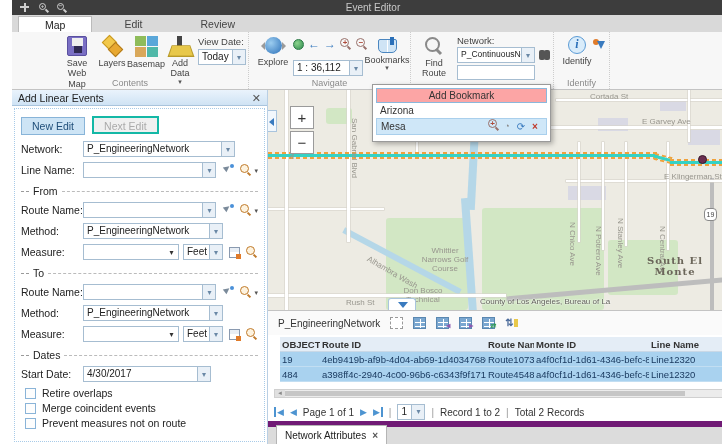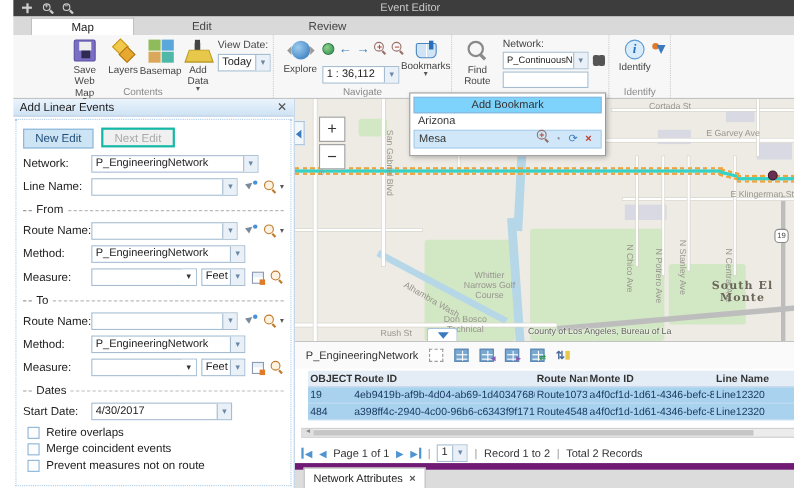--- a/index.html
+++ b/index.html
@@ -12,21 +12,21 @@
 #tb-title{position:absolute;left:0;right:0;text-align:center;color:#c9c9c9;font-size:10px}
 .tb-ic{position:relative;width:14px;height:11px;margin-left:6px;display:inline-block}
 .t-pan::before{content:"";position:absolute;left:2px;top:4px;width:9px;height:2px;background:#cfcfcf}
 .t-pan::after{content:"";position:absolute;left:5.5px;top:.5px;width:2px;height:9px;background:#cfcfcf}
 .t-mag{width:12px}
 .t-mag .lens{position:absolute;left:1px;top:1px;width:7px;height:7px;border:1.5px solid #cfcfcf;border-radius:50%;font-size:6px;line-height:4px;text-align:center;color:#cfcfcf;font-weight:bold}
 .t-mag .hdl{position:absolute;left:8px;top:7px;width:1.5px;height:4px;background:#cfcfcf;transform:rotate(-45deg)}
 
 
 #tabrow{position:absolute;left:0;top:15px;width:722px;height:17px;background:#d9d9d9;display:flex;align-items:flex-end}
-.rtab{height:16px;line-height:16px;padding:0 36px;font-size:10.5px;color:#444;margin-left:16px;cursor:pointer}
+.rtab{height:16px;line-height:16px;padding:0 26px;font-size:10.5px;color:#444;margin-left:6px;cursor:pointer}
 .rtab.active{background:#fff;border:1px solid #bbb;border-bottom:none;color:#222}
 
 
 #ribbon{position:absolute;left:0;top:32px;width:722px;height:58px;background:#f7f7f7;border-bottom:1px solid #c3c3c3}
 .rgroup{position:absolute;top:0;height:57px;border-right:1px dotted #cdcdcd}
 .glabel{position:absolute;bottom:1px;left:0;right:0;text-align:center;font-size:9px;color:#8a8a8a}
 .bigbtn{position:absolute;top:4px;display:flex;flex-direction:column;align-items:center;cursor:pointer}
 .bigbtn .lbl{font-size:9px;color:#444;text-align:center;line-height:1.15;margin-top:2px;white-space:pre-line}
 .caret{font-size:7px;color:#555;line-height:5px}
 .flabel{font-size:9.5px;color:#444}
@@ -73,21 +73,21 @@
 
 .combo{display:flex;height:16px;border:1px solid #a6bdd1;background:#fff}
 .combo .val{flex:1;padding:1px 3px;font-size:10px;white-space:nowrap;overflow:hidden;color:#222}
 .combo .dd{width:13px;background:#e9f0f7;border-left:1px solid #a6bdd1;text-align:center;color:#6a88a6;cursor:pointer}
 .combo .dd::after{content:"▾";font-size:8px;line-height:14px}
 .combo .dd.plain{background:#fff;border-left:none;color:#333}
 .txt{height:15px;border:1px solid #a6bdd1;background:#fff}
 
 
 #bkm{position:absolute;left:360px;top:84px;width:179px;height:58px;background:#fff;border:1px solid #9a9a9a;box-shadow:2px 2px 5px rgba(0,0,0,.3);z-index:60;padding:3px 3px 0 3px}
-#bkm .addbtn{height:15px;background:#7dd3fc;border:1px solid #8ab8dc;text-align:center;font-size:10px;color:#333;line-height:13px;cursor:pointer}
+#bkm .addbtn{height:15px;background:#fca5a5;border:1px solid #8ab8dc;text-align:center;font-size:10px;color:#333;line-height:13px;cursor:pointer}
 #bkm .bk-item{height:15px;line-height:15px;padding:0 4px;font-size:10px;color:#333;cursor:pointer}
 #bkm .bk-item.sel{height:17px;line-height:17px;background:#cfe7f8;border:1px solid #a9cfec;display:flex;align-items:center}
 #bkm .bk-item.sel .bname{flex:1}
 .bk-ic{width:14px;text-align:center;font-size:10px;cursor:pointer}
 .bk-x{color:#c0392b;font-weight:bold}
 .bk-rf{color:#3a7bbf}
 .bk-pan{color:#8a8a8a;font-size:9px}
 
 
 #panel{position:absolute;left:0;top:90px;width:256px;height:354px;background:#fff;border-right:1px solid #b9cfe4;z-index:10}

